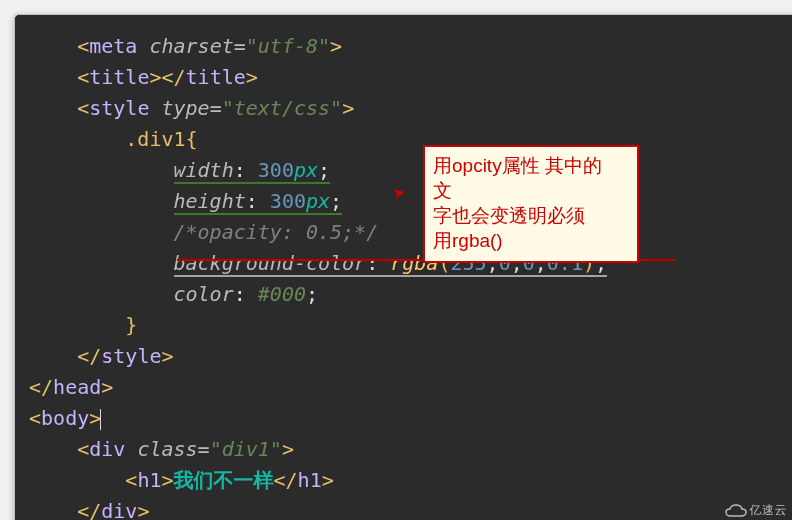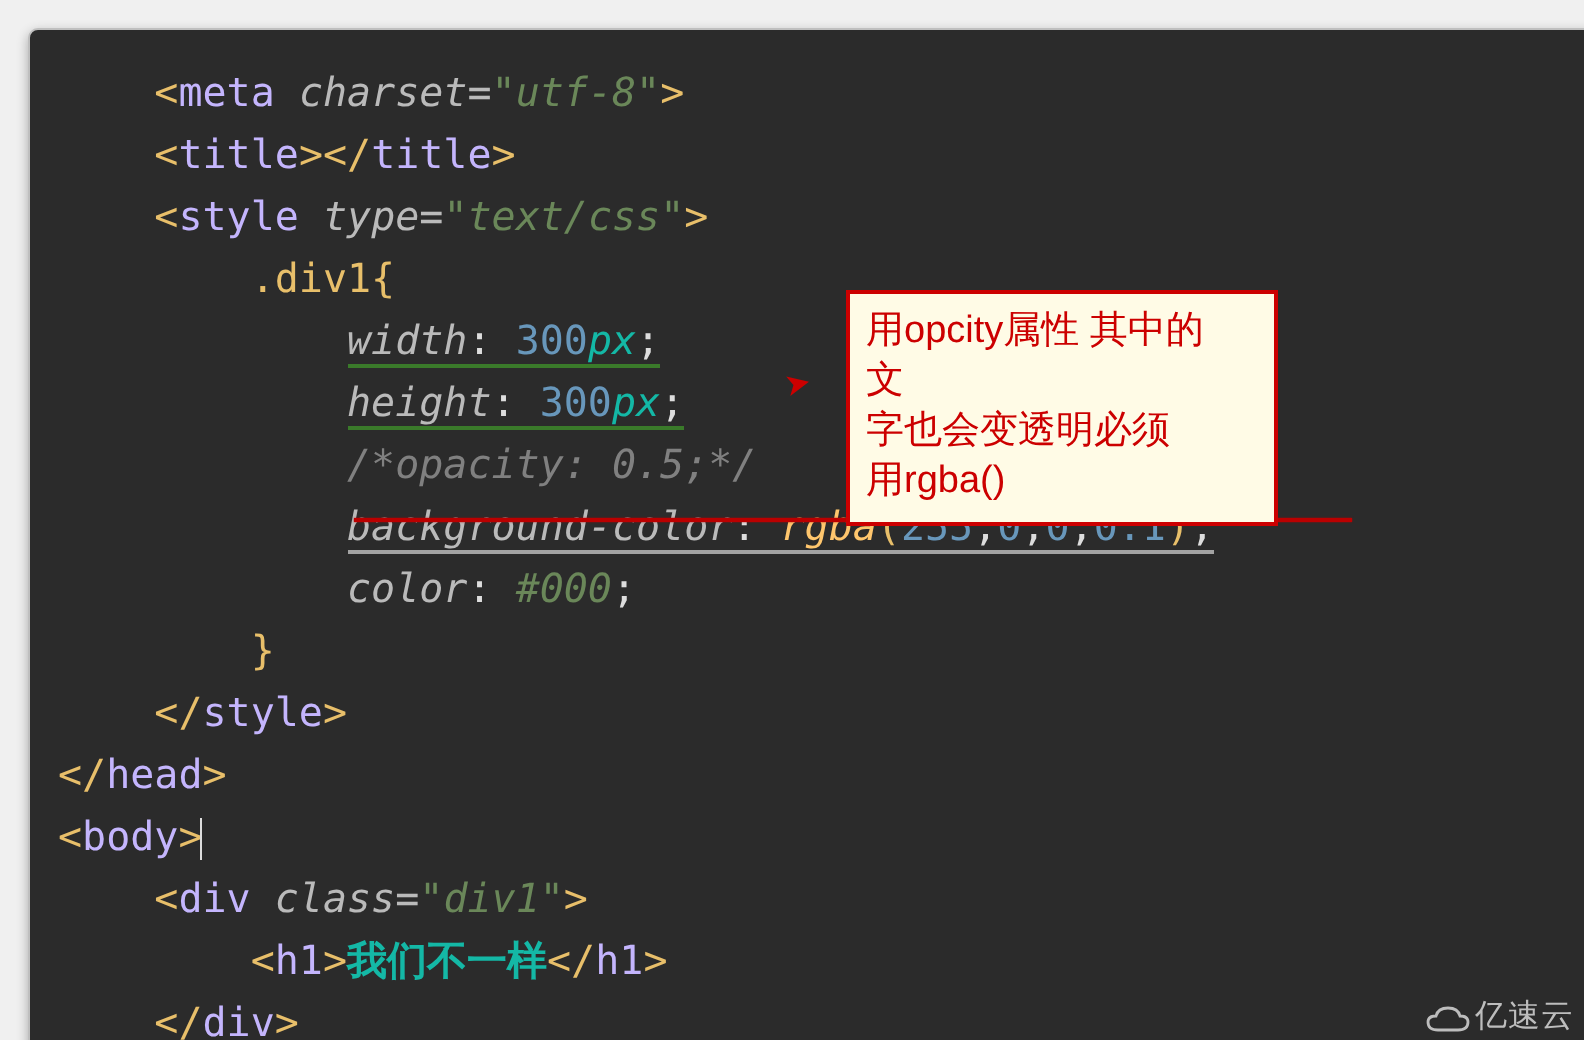--- a/index.html
+++ b/index.html
@@ -65,21 +65,21 @@
     top: 166px;
     color:#cc0000;
     font-size: 22px;
     transform: rotate(-12deg);
   }
   .watermark {
     position: absolute;
     right: 18px;
     bottom: 14px;
     font-family: Liberation Serif, serif;
-    font-size: 16px;
+    font-size: 12px;
     color: #bdbdbd;
     letter-spacing: .5px;
   }
   .watermark svg { vertical-align:-4px; margin-right:3px; }
   .highlight-line {
     position:absolute;
     left:162px;
     top:244px;
     width:499px;
     height:2px;

